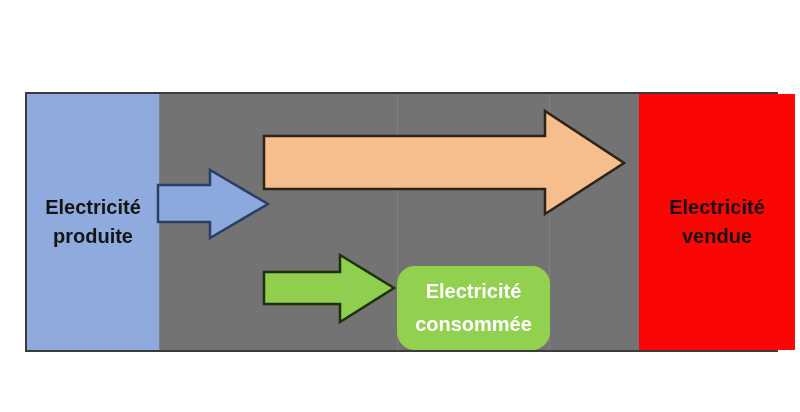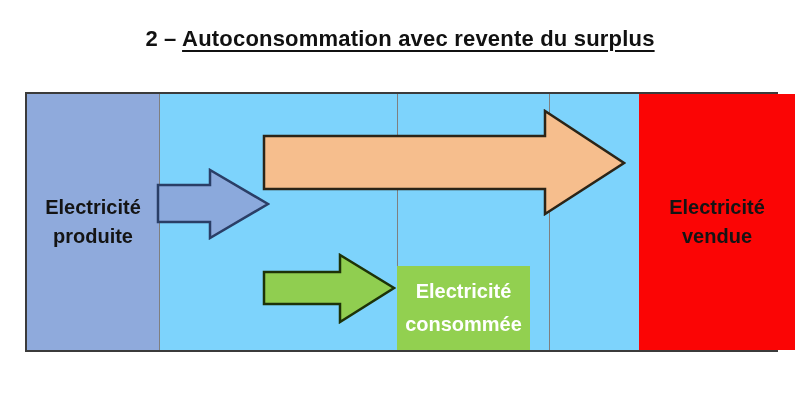--- a/index.html
+++ b/index.html
@@ -36,21 +36,21 @@
   }
   
   .frame {
     position: absolute;
     left: 25px;
     top: 92px;
     width: 753px;
     height: 260px;
     border: 2px solid #3b3b3b;
     box-sizing: border-box;
-    background: #7dd3fc;
+    background: #737373;
   }
   
   .vline {
     position: absolute;
     top: 0;
     width: 1px;
     height: 100%;
     background: #7f7f7f;
     z-index: 1;
   }
@@ -73,25 +73,26 @@
     top: 0;
     width: 132px;
     height: 100%;
     background: #8FAADC;
     border-right: 1px solid #7f7f7f;
     color: #141414;
   }
   .box-consumed {
     left: 370px;
     top: 172px;
-    width: 133px;
+    width: 153px;
     bottom: 0;
     background: #92D050;
     color: #ffffff;
     line-height: 1.65;
+    border-radius: 18px;
   }
   .box-sold {
     left: 612px;
     top: 0;
     width: 156px;
     height: 100%;
     background: #FB0505;
     color: #141414;
   }
   .box .lbl { padding: 0 6px; }
@@ -106,23 +107,20 @@
   .arrow polygon { stroke-linejoin: miter; }
   .poly-surplus  { fill: #F6BE8D; stroke: #2b2417; stroke-width: 2.5; }
   .poly-produced { fill: #8BA9DC; stroke: #2a3e66; stroke-width: 2.5; }
   .poly-consumed { fill: #90CE50; stroke: #1d3208; stroke-width: 2.5; }
 </style>
 </head>
 <body>
 
 <div class="stage">
 
-  <div class="title">
-    <span>2 – </span><span class="underlined">Autoconsommation avec revente du surplus</span>
-  </div>
 
   <div class="frame">
 
     <div class="vline v1"></div>
     <div class="vline v2"></div>
 
     <div class="box box-produced">
       <span class="lbl">Electricité produite</span>
     </div>
 

